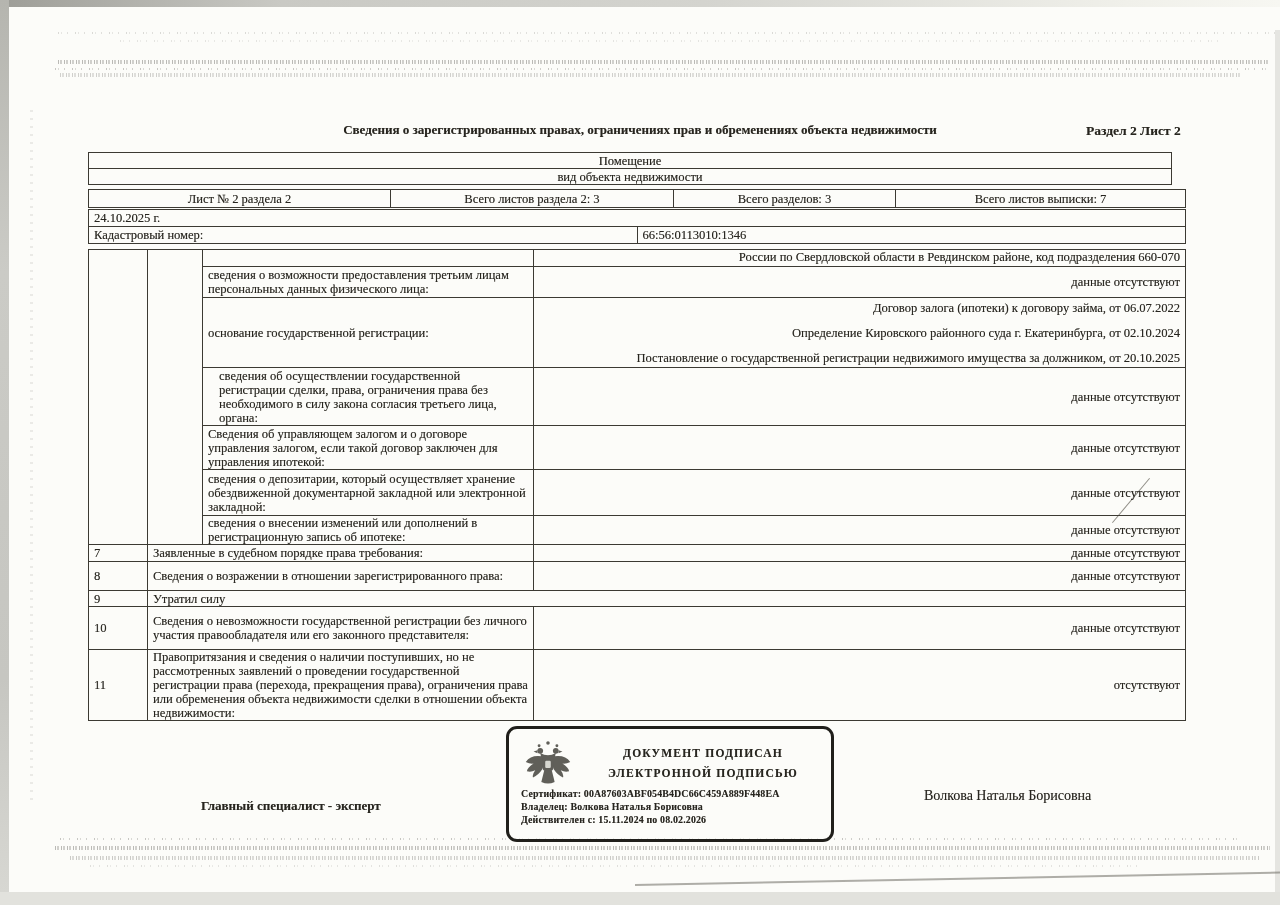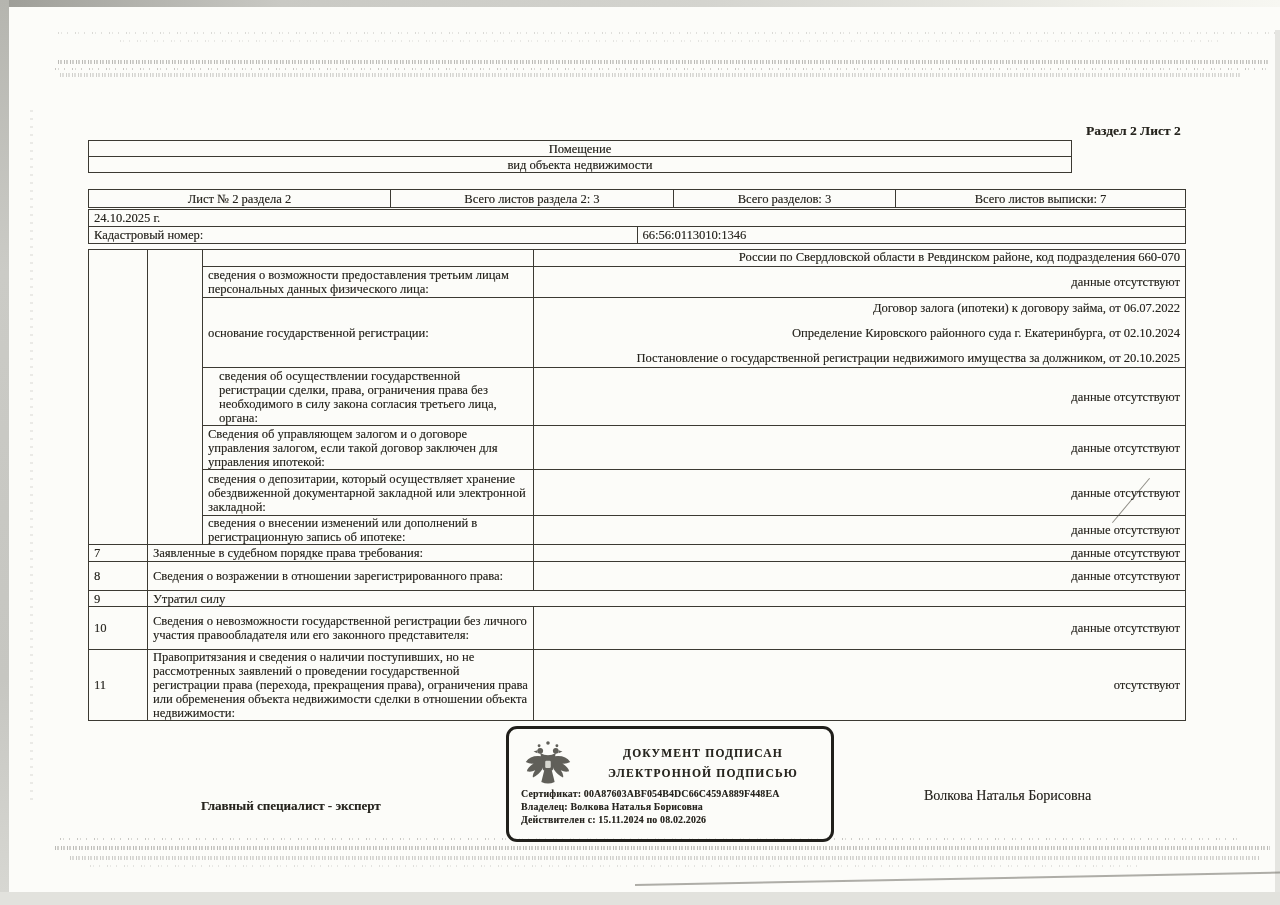--- a/index.html
+++ b/index.html
@@ -71,23 +71,24 @@
   <div class="noise" style="top:68px; left:55px; width:1215px;"></div>
   <div class="noise dense" style="top:73px; left:60px; width:1180px; opacity:.4;"></div>
   <div class="noise" style="top:838px; left:60px; width:1180px;"></div>
   <div class="noise dense" style="top:846px; left:55px; width:1215px;"></div>
   <div class="noise dense" style="top:856px; left:70px; width:1190px; opacity:.45;"></div>
   <div class="noise" style="top:865px; left:90px; width:1050px; opacity:.3;"></div>
   <div class="diag1"></div>
   <div class="diag2"></div>
   <div class="vnoise"></div>
 
+  <div class="doc-subtitle">Сведения о зарегистрированных правах, ограничениях прав и обременениях объекта недвижимости</div>
   <div class="section-label">Раздел 2  Лист 2</div>
 
-  <table class="t hdr1" style="left:88px; top:140px; width:984px;">
+  <table class="t hdr1" style="left:88px; top:152px; width:1084px;">
     <tbody>
         <tr>
       <td style="height:15px;">Помещение</td>
     </tr>
     <tr>
       <td style="height:15px;">вид объекта недвижимости</td>
     </tr>
   </tbody>
     </table>
 

